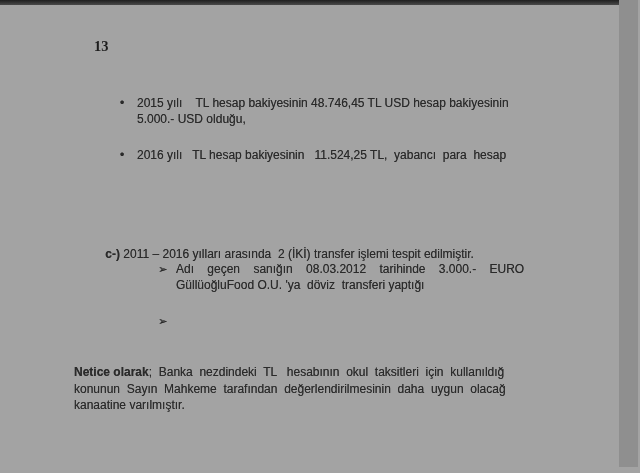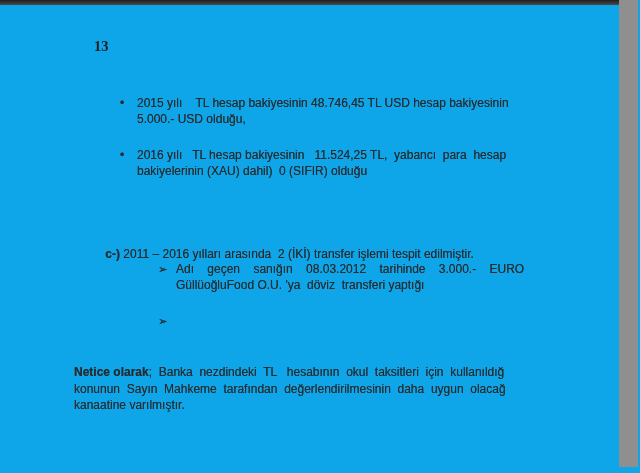--- a/index.html
+++ b/index.html
@@ -4,21 +4,21 @@
 <style>
   html, body {
     margin: 0;
     padding: 0;
     background: #ffffff;
   }
   #page {
     position: relative;
     width: 640px;
     height: 473px;
-    background: #0ea5e9;
+    background: #a3a3a3;
     overflow: hidden;
     font-family: "Liberation Sans", "DejaVu Sans", sans-serif;
     color: #2a2a2a;
   }
   .txt {
     font-size: 12px;
     line-height: 15.5px;
     white-space: pre;
     text-shadow: 0 0 0.5px rgba(20,20,20,0.55);
   }
@@ -81,21 +81,20 @@
     <div>
       <div class="txt">2015 yılı    TL hesap bakiyesinin 48.746,45 TL USD hesap bakiyesinin</div>
       <div class="txt">5.000.- USD olduğu,</div>
     </div>
   </div>
 
   <div class="list-item" style="left:120px; top:148px;">
     <span class="marker bullet-marker">•</span>
     <div>
       <div class="txt">2016 yılı   TL hesap bakiyesinin   11.524,25 TL,  yabancı  para  hesap</div>
-      <div class="txt">bakiyelerinin (XAU) dahil)  0 (SIFIR) olduğu</div>
     </div>
   </div>
 
   <div class="abs txt" id="clause-line">
     <span class="bold">c-)</span><span> 2011 – 2016 yılları arasında  2 (İKİ) transfer işlemi tespit edilmiştir.</span>
   </div>
 
   <div class="list-item" style="left:158px; top:262px;">
     <span class="marker arrow-marker">➢</span>
     <div>

